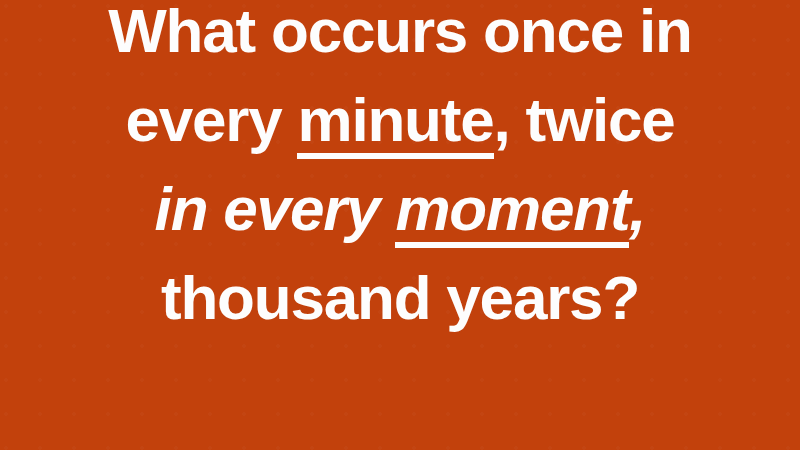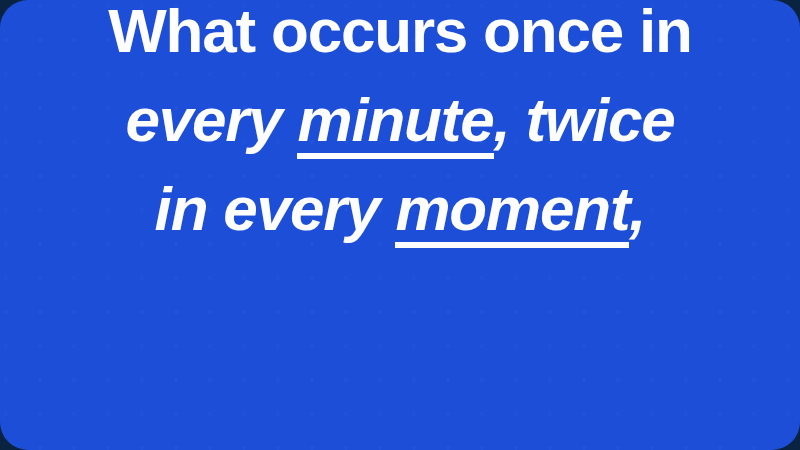--- a/index.html
+++ b/index.html
@@ -68,32 +68,35 @@
     left: 0;
     right: 0;
     bottom: 5px;
     height: 6px;
     background: #fdfdfd;
   }
 </style>
 </head>
 <body>
 
-<div id="riddle-card" style="background: #1d4ed8; border-radius: 28px;">
+<div id="riddle-card" style="background: #c2410c;">
 
   <div id="riddle-text">
 
     <div class="riddle-line" style="color: rgb(253, 253, 253);">
       <span>What occurs once in</span>
     </div>
 
-    <div class="riddle-line" style="color: rgb(253, 253, 253); font-style: italic;">
+    <div class="riddle-line" style="color: rgb(253, 253, 253);">
       <span>every </span><span class="underlined">minute</span><span>, twice</span>
     </div>
 
     <div class="riddle-line" style="color: rgb(253, 253, 253); font-style: italic;">
       <span>in every </span><span class="underlined">moment</span><span>,</span>
     </div>
 
 
+    <div class="riddle-line" style="color: rgb(253, 253, 253);">
+      <span>thousand years?</span>
+    </div>
 
   </div>
 </div>
 
 </body></html>

